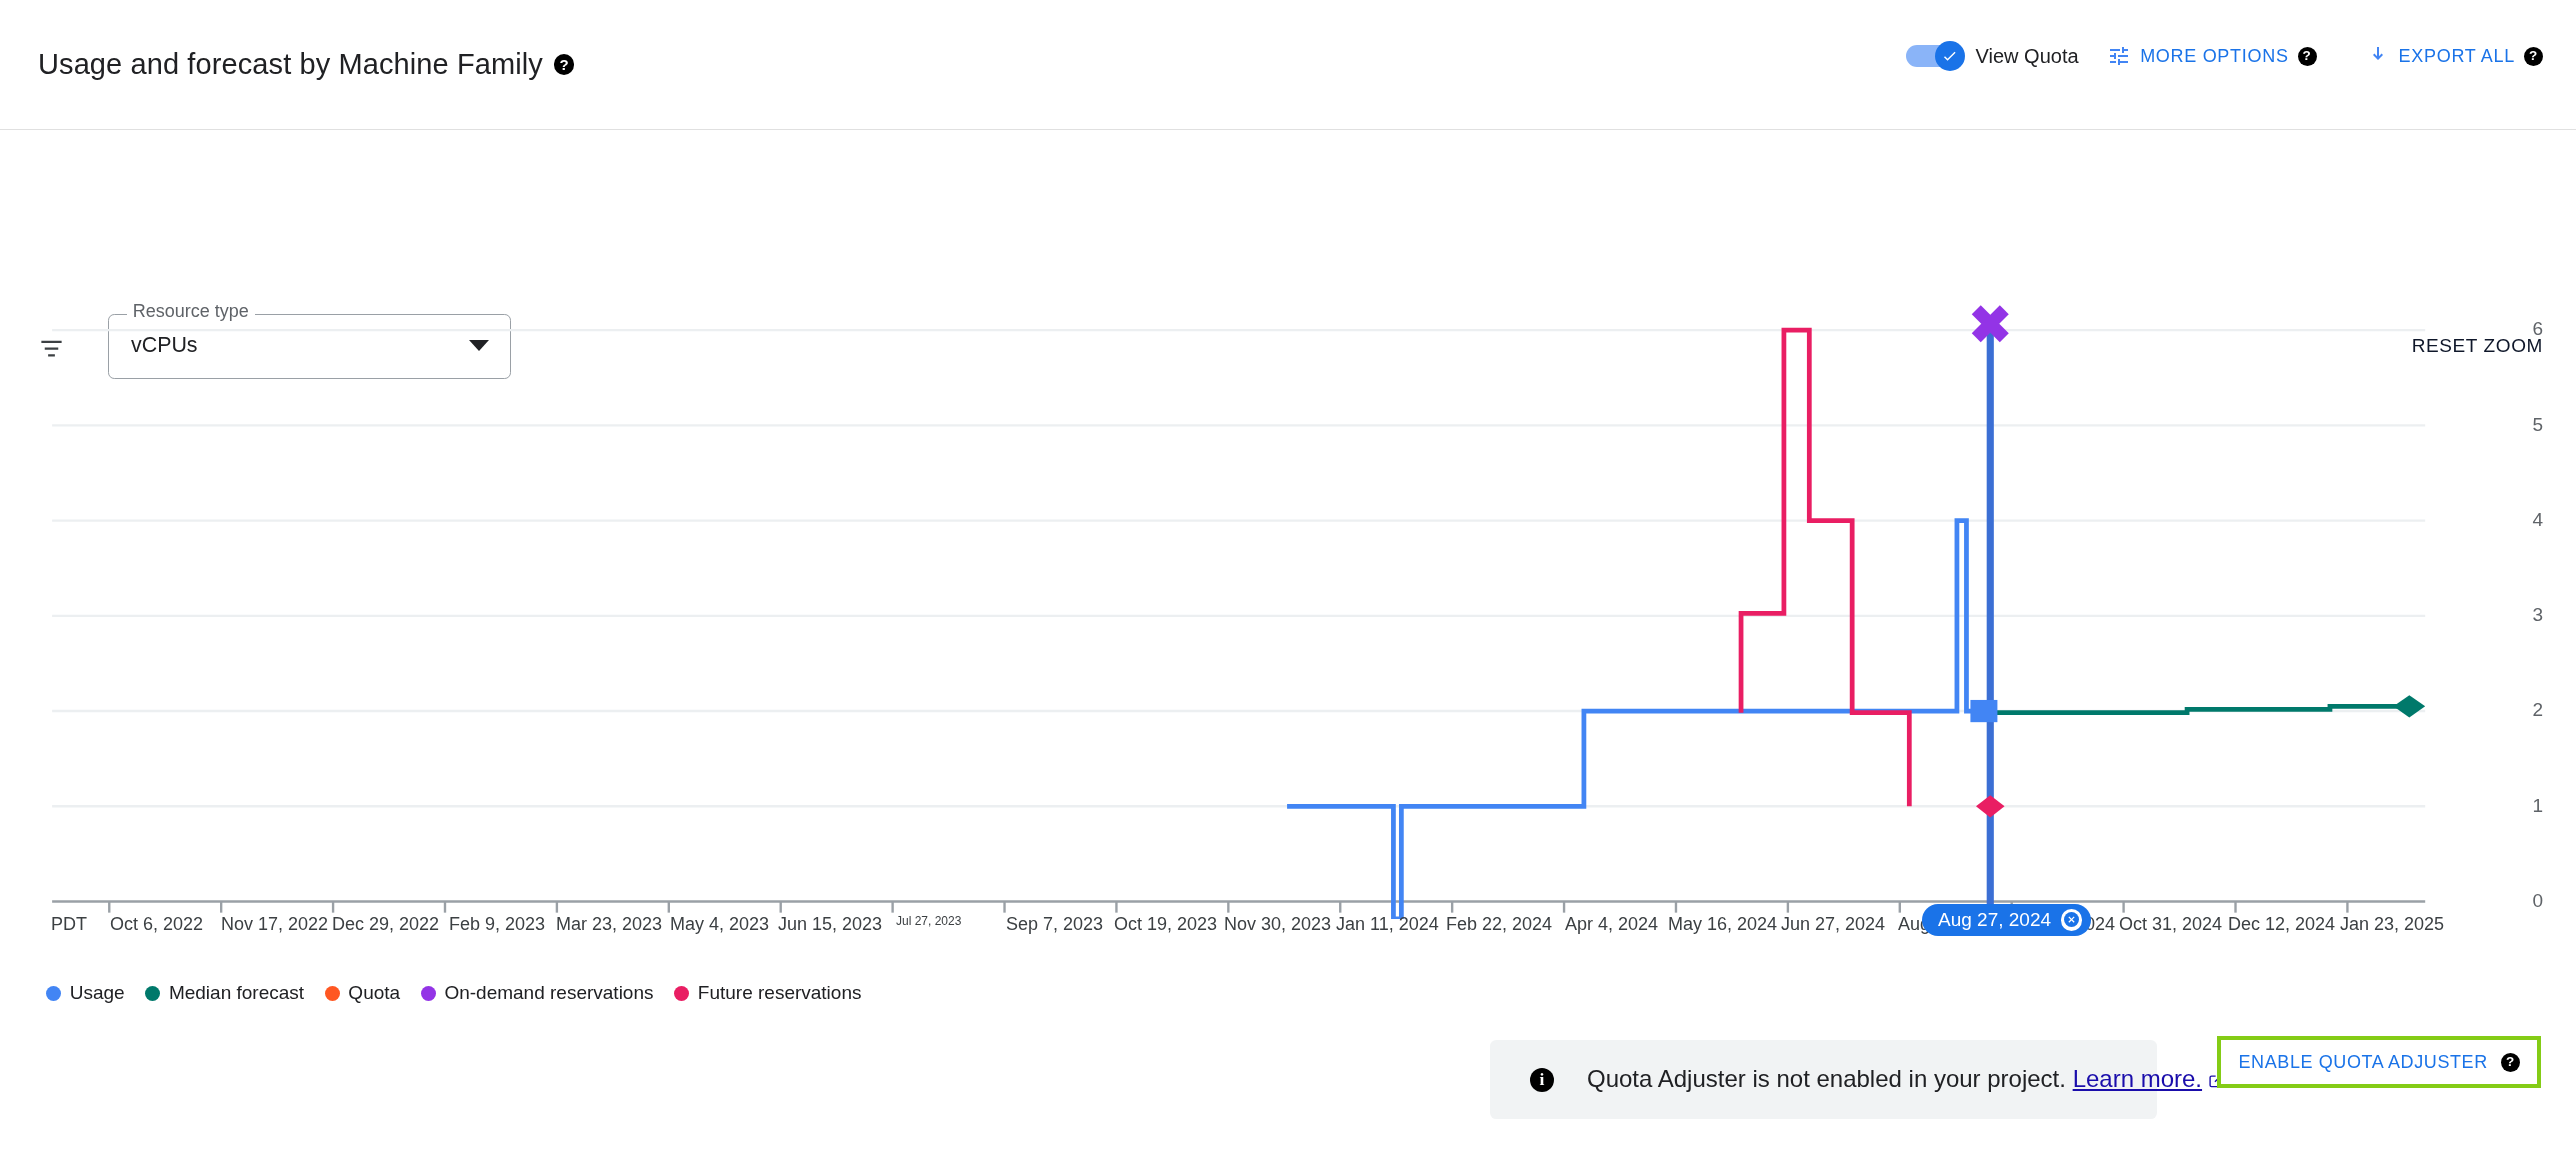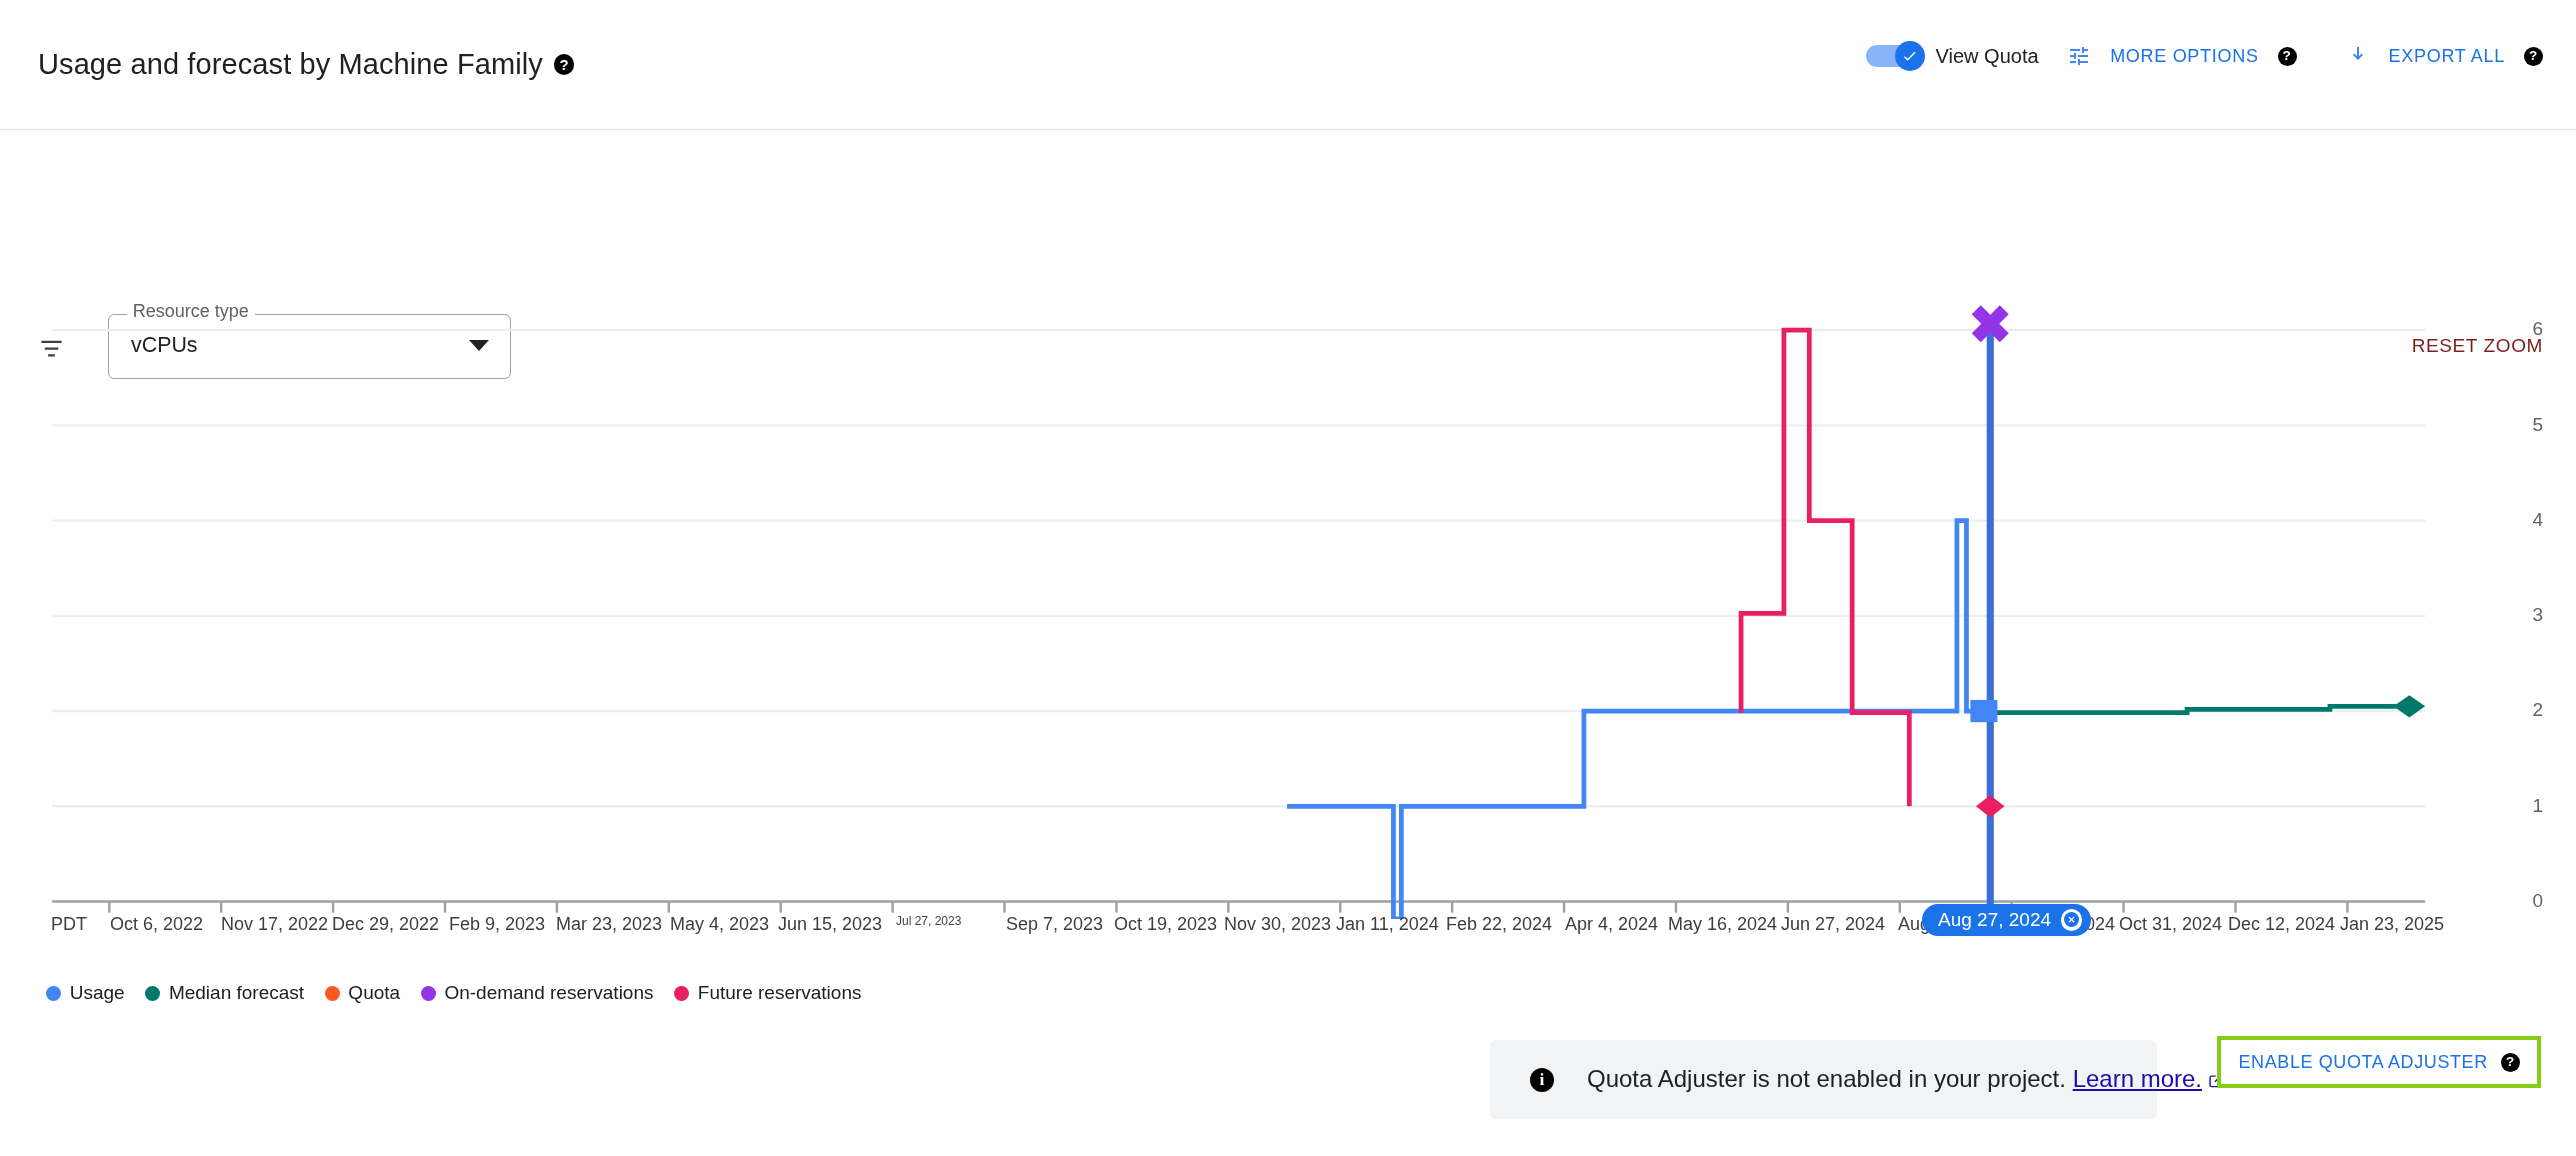--- a/index.html
+++ b/index.html
@@ -46,21 +46,21 @@
   }
   .switch .thumb {
     position: absolute; right: 0; top: 0; width: 30px; height: 30px;
     border-radius: 50%; background: #1a73e8;
     display: flex; align-items: center; justify-content: center;
   }
   .switch .thumb svg { width: 17.5px; height: 17.5px; }
   .toggle-label { font-size: 20px; color: #202124; white-space: nowrap; }
 
   .act-btn {
-    display: flex; align-items: center; gap: 19px;
+    display: flex; align-items: center; gap: 9px;
     color: #1a73e8; font-size: 18px; font-weight: 500; letter-spacing: 0.7px;
     white-space: nowrap; cursor: pointer; background: none; border: none;
     font-family: inherit;
   }
   .act-btn.second { margin-left: 49px; }
   .act-icon { display: flex; align-items: center; color:#1a73e8; }
   .act-icon svg { display:block; }
 
   
   .controls {
@@ -84,21 +84,21 @@
   }
   .select-arrow {
     position: absolute; right: 20.6px; top: 25.4px;
     width: 0; height: 0;
     border-left: 10.3px solid transparent; border-right: 10.3px solid transparent;
     border-top: 11px solid #202124;
   }
   .reset-zoom {
     position: absolute; right: 33px; top: 205px;
     font-size: 19px; font-weight: 500; letter-spacing: 0.6px;
-    color: #7f1d1d; white-space: nowrap; cursor: default;
+    color: #0f172a; white-space: nowrap; cursor: default;
     background: none; border: none; font-family: inherit;
   }
 
   
   .chart-box {
     position: absolute; left: 0; top: 270px; width: 2576px; height: 714px;
   }
   .plot { position: absolute; left: 52px; top: 22px; width: 2413px; height: 627px; }
   .plot svg { display: block; }
 

